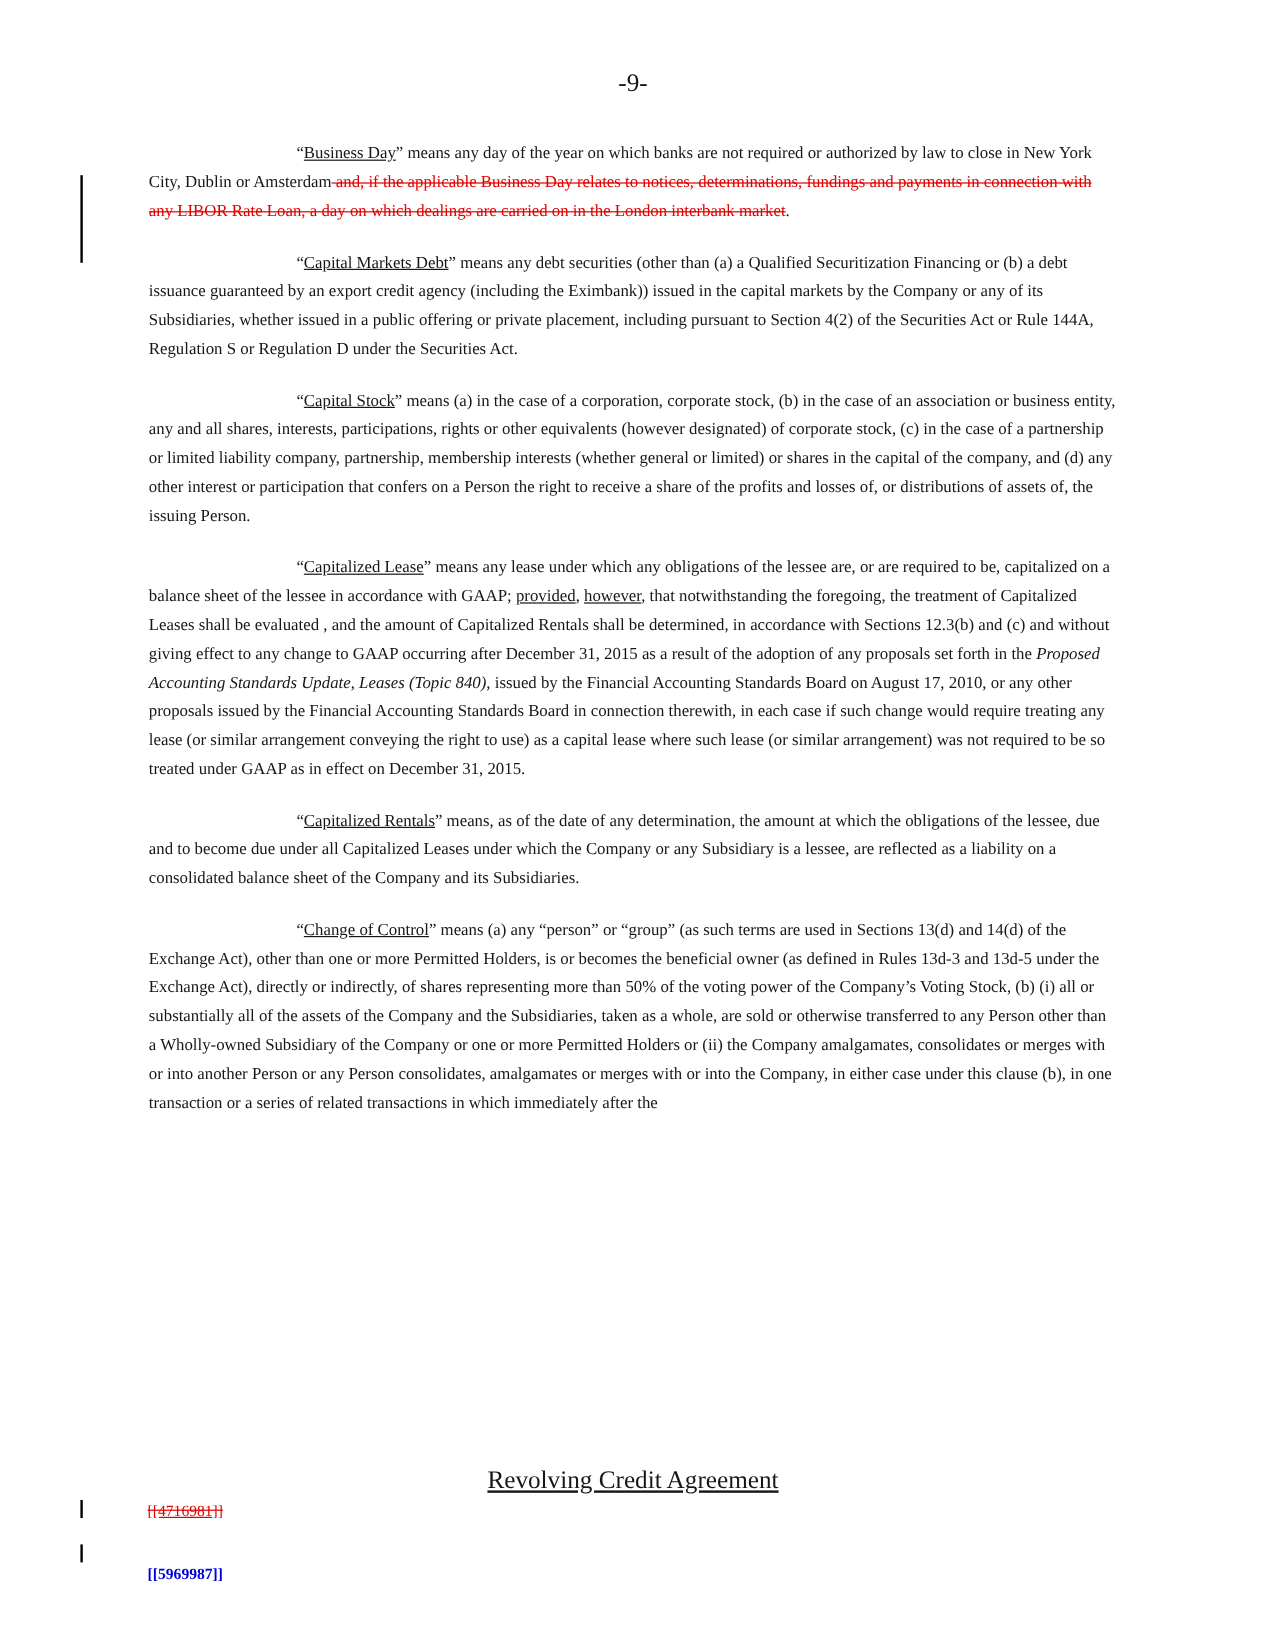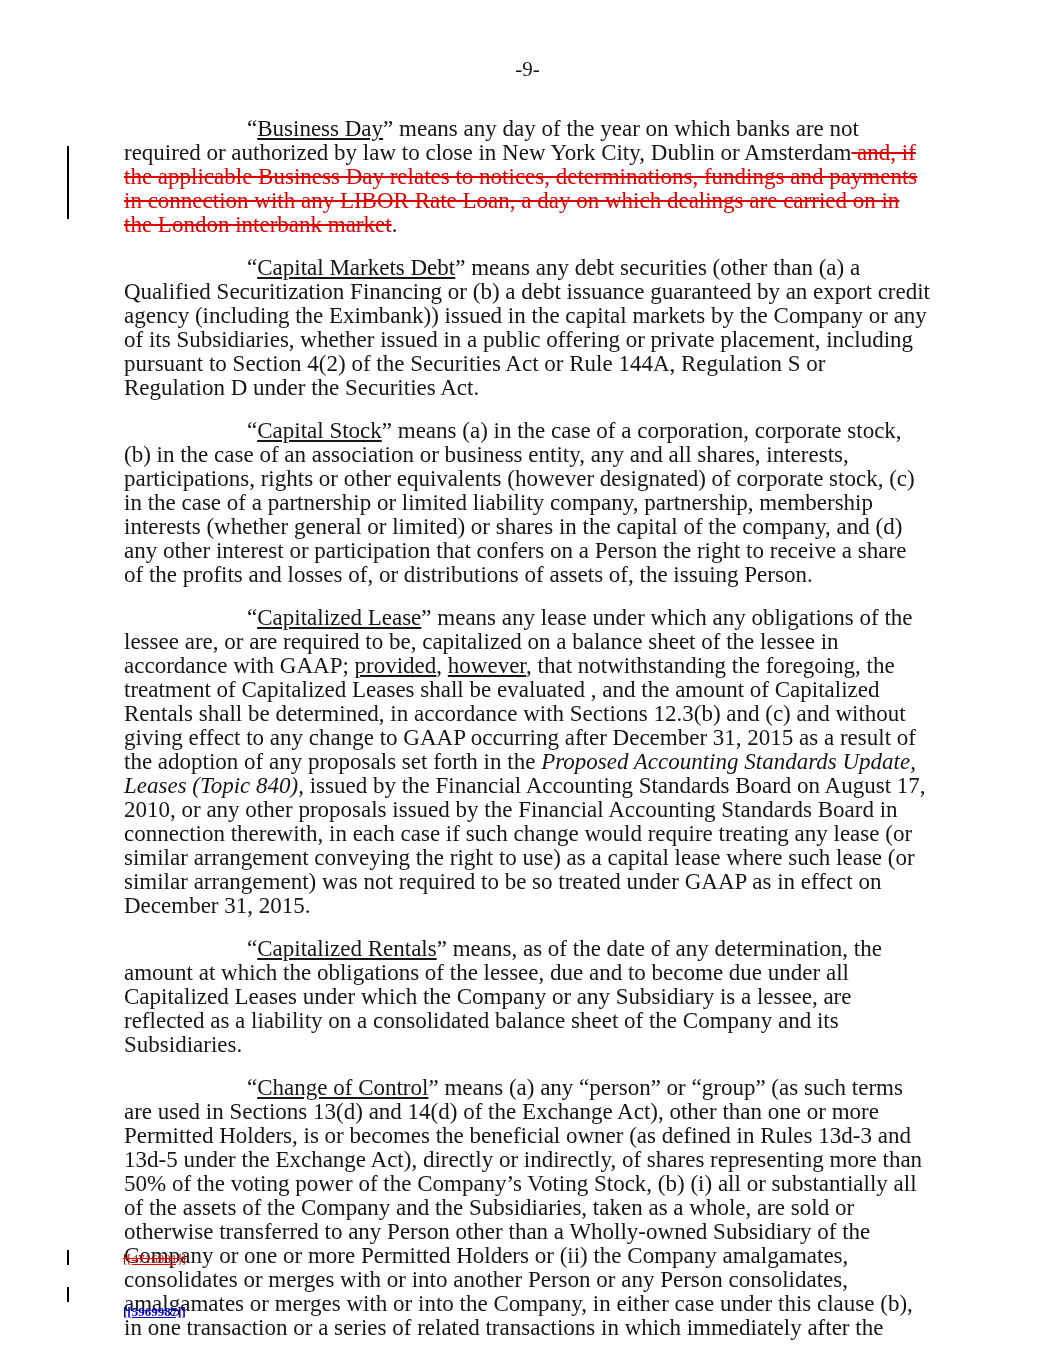--- a/index.html
+++ b/index.html
@@ -19,21 +19,21 @@
     width: 100%;
     text-align: center;
     font-size: 21px;
     line-height: 24px;
   }
   .content {
     position: absolute;
     top: 117px;
     left: 124px;
     width: 807px;
-    font-size: 23px;
+    font-size: 14px;
     line-height: 24px;
     text-align: left;
   }
   .para {
     margin: 0 0 19px 0;
     text-indent: 123px;
   }
   .run.n    { }
   .run.term { text-decoration: underline; }
   .run.del  { color: var(--del-color, #e00000); text-decoration: line-through; }
@@ -56,21 +56,20 @@
   }
   .doc-ref.old {
     top: 1251px;
     color: var(--del-color, #e00000);
     text-decoration: underline line-through;
   }
   .doc-ref.new {
     top: 1304px;
     color: var(--newref-color, #0000dd);
     font-weight: bold;
-    text-decoration: underline;
   }
   .change-bar {
     position: absolute;
     left: 67px;
     width: 2px;
     background: #000000;
   }
   .change-bar.bar-1 { top: 146px; height: 73px; }
   .change-bar.bar-2 { top: 1250px; height: 15px; }
   .change-bar.bar-3 { top: 1287px; height: 15px; }
@@ -85,19 +84,20 @@
 
   <div class="content">
       <p class="para"><span class="run n">“</span><span class="run term">Business Day</span><span class="run n">” means any day of the year on which banks are not required or authorized by law to close in New York City, Dublin or Amsterdam</span><span class="run del"> and, if the applicable Business Day relates to notices, determinations, fundings and payments in connection with any LIBOR Rate Loan, a day on which dealings are carried on in the London interbank market</span><span class="run n">.</span></p>
       <p class="para"><span class="run n">“</span><span class="run term">Capital Markets Debt</span><span class="run n">” means any debt securities (other than (a) a Qualified Securitization Financing or (b) a debt issuance guaranteed by an export credit agency (including the Eximbank)) issued in the capital markets by the Company or any of its Subsidiaries, whether issued in a public offering or private placement, including pursuant to Section 4(2) of the Securities Act or Rule 144A, Regulation S or Regulation D under the Securities Act.</span></p>
       <p class="para"><span class="run n">“</span><span class="run term">Capital Stock</span><span class="run n">” means (a) in the case of a corporation, corporate stock, (b) in the case of an association or business entity, any and all shares, interests, participations, rights or other equivalents (however designated) of corporate stock, (c) in the case of a partnership or limited liability company, partnership, membership interests (whether general or limited) or shares in the capital of the company, and (d) any other interest or participation that confers on a Person the right to receive a share of the profits and losses of, or distributions of assets of, the issuing Person.</span></p>
       <p class="para"><span class="run n">“</span><span class="run term">Capitalized Lease</span><span class="run n">” means any lease under which any obligations of the lessee are, or are required to be, capitalized on a balance sheet of the lessee in accordance with GAAP; </span><span class="run term">provided</span><span class="run n">, </span><span class="run term">however</span><span class="run n">, that notwithstanding the foregoing, the treatment of Capitalized Leases shall be evaluated , and the amount of Capitalized Rentals shall be determined, in accordance with Sections 12.3(b) and (c) and without giving effect to any change to GAAP occurring after December 31, 2015 as a result of the adoption of any proposals set forth in the </span><span class="run ital">Proposed Accounting Standards Update, Leases (Topic 840),</span><span class="run n"> issued by the Financial Accounting Standards Board on August 17, 2010, or any other proposals issued by the Financial Accounting Standards Board in connection therewith, in each case if such change would require treating any lease (or similar arrangement conveying the right to use) as a capital lease where such lease (or similar arrangement) was not required to be so treated under GAAP as in effect on December 31, 2015.</span></p>
       <p class="para"><span class="run n">“</span><span class="run term">Capitalized Rentals</span><span class="run n">” means, as of the date of any determination, the amount at which the obligations of the lessee, due and to become due under all Capitalized Leases under which the Company or any Subsidiary is a lessee, are reflected as a liability on a consolidated balance sheet of the Company and its Subsidiaries.</span></p>
       <p class="para"><span class="run n">“</span><span class="run term">Change of Control</span><span class="run n">” means (a) any “person” or “group” (as such terms are used in Sections 13(d) and 14(d) of the Exchange Act), other than one or more Permitted Holders, is or becomes the beneficial owner (as defined in Rules 13d-3 and 13d-5 under the Exchange Act), directly or indirectly, of shares representing more than 50% of the voting power of the Company’s Voting Stock, (b) (i) all or substantially all of the assets of the Company and the Subsidiaries, taken as a whole, are sold or otherwise transferred to any Person other than a Wholly-owned Subsidiary of the Company or one or more Permitted Holders or (ii) the Company amalgamates, consolidates or merges with or into another Person or any Person consolidates, amalgamates or merges with or into the Company, in either case under this clause (b), in one transaction or a series of related transactions in which immediately after the</span></p>
     </div>
 
+  <div class="footer-title">Revolving Credit Agreement</div>
 
   <div class="change-bar bar-2"></div>
   <div class="doc-ref old">[[4716981]]</div>
 
   <div class="change-bar bar-3"></div>
   <div class="doc-ref new">[[5969987]]</div>
 </div>
 
 </body></html>

